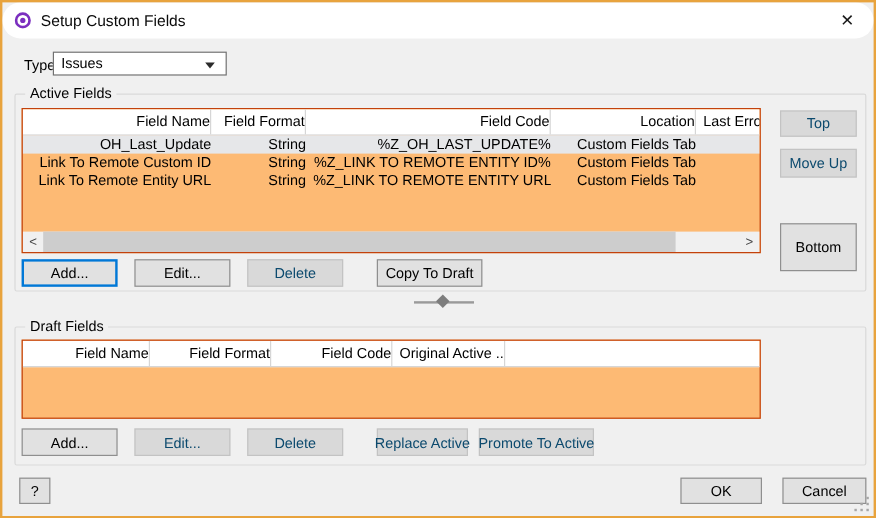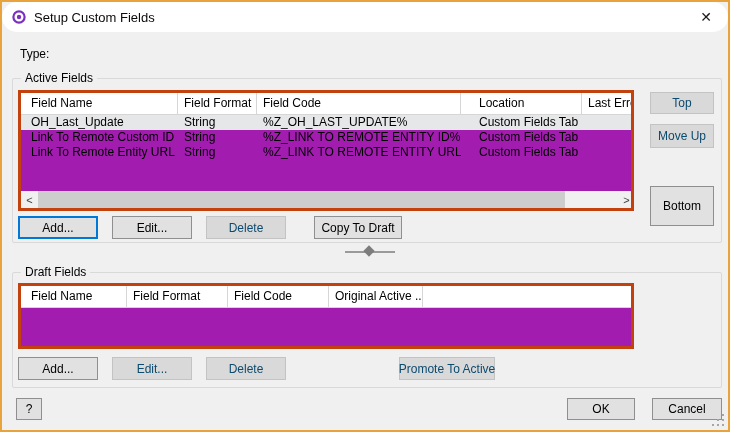--- a/index.html
+++ b/index.html
@@ -25,21 +25,21 @@
                  border-left:4px solid transparent; border-right:4px solid transparent;
                  border-top:5px solid #2b2b2b; }
 
   
   .group { position:absolute; border:1px solid #d9d9d9; border-radius:2px; }
   .group-label { position:absolute; top:-8px; left:8px; background:#f0f0f0; padding:0 4px; }
   .group-active { left:10px; top:76px; width:710px; height:165px; }
   .group-draft  { left:10px; top:270px; width:710px; height:116px; }
 
   
-  .table { position:absolute; background:#a21caf; border:3px solid #c2410c; overflow:hidden; }
+  .table { position:absolute; background:#fdba74; border:1px solid #c2410c; overflow:hidden;text-align:right; }
   .table-active { left:16px; top:88px; width:616px; height:121px; }
   .table-draft  { left:16px; top:281px; width:616px; height:66px; }
   .thead { display:flex; height:22px; border-bottom:1px solid #d6d6d6; background:#ffffff; }
   .hcell { line-height:21px; padding-left:6px; border-right:1px solid #d6d6d6;
            white-space:nowrap; overflow:hidden; }
   .hcell.first { padding-left:10px; }
   .hcell.last { border-right:none; flex:1; }
   .trow { display:flex; height:15px; line-height:15px; }
   .trow.selected { background:#e6e7e9; }
   .tcell { padding-left:6px; white-space:nowrap; overflow:hidden; }
@@ -102,20 +102,24 @@
       <svg width="14" height="14" viewBox="0 0 14 14">
         <circle cx="7" cy="7" r="5.6" fill="#ffffff" stroke="#7b2fbf" stroke-width="2.2"></circle>
         <circle cx="7" cy="7" r="2.2" fill="#7b2fbf"></circle>
       </svg>
     </span>
     <span class="title-text">Setup Custom Fields</span>
     <span class="close-btn">✕</span>
   </div>
 
   <span class="type-label">Type:</span>
+  <div class="combo">
+    <span>Issues</span>
+    <span class="combo-arrow"></span>
+  </div>
 
   <div class="group group-active">
     <span class="group-label">Active Fields</span>
   </div>
 
   <div class="table table-active">
     <div class="thead">
       <div class="hcell first a-c0">Field Name</div>
       <div class="hcell a-c1">Field Format</div>
       <div class="hcell a-c2">Field Code</div>
@@ -169,20 +173,21 @@
       <div class="hcell d-c1">Field Format</div>
       <div class="hcell d-c2">Field Code</div>
       <div class="hcell d-c3">Original Active ...</div>
       <div class="hcell last"></div>
     </div>
   </div>
 
   <div class="btn b-add-d">Add...</div>
   <div class="btn disabled b-edit-d">Edit...</div>
   <div class="btn disabled b-del-d">Delete</div>
+  <div class="btn disabled b-replace">Replace Active</div>
   <div class="btn disabled b-promote">Promote To Active</div>
 
   <div class="btn b-help">?</div>
   <div class="btn b-ok">OK</div>
   <div class="btn b-cancel">Cancel</div>
 
   <div class="grip">
     <i style="left:10px; top:0;"></i>
     <i style="left:5px;  top:5px;"></i>
     <i style="left:10px; top:5px;"></i>

